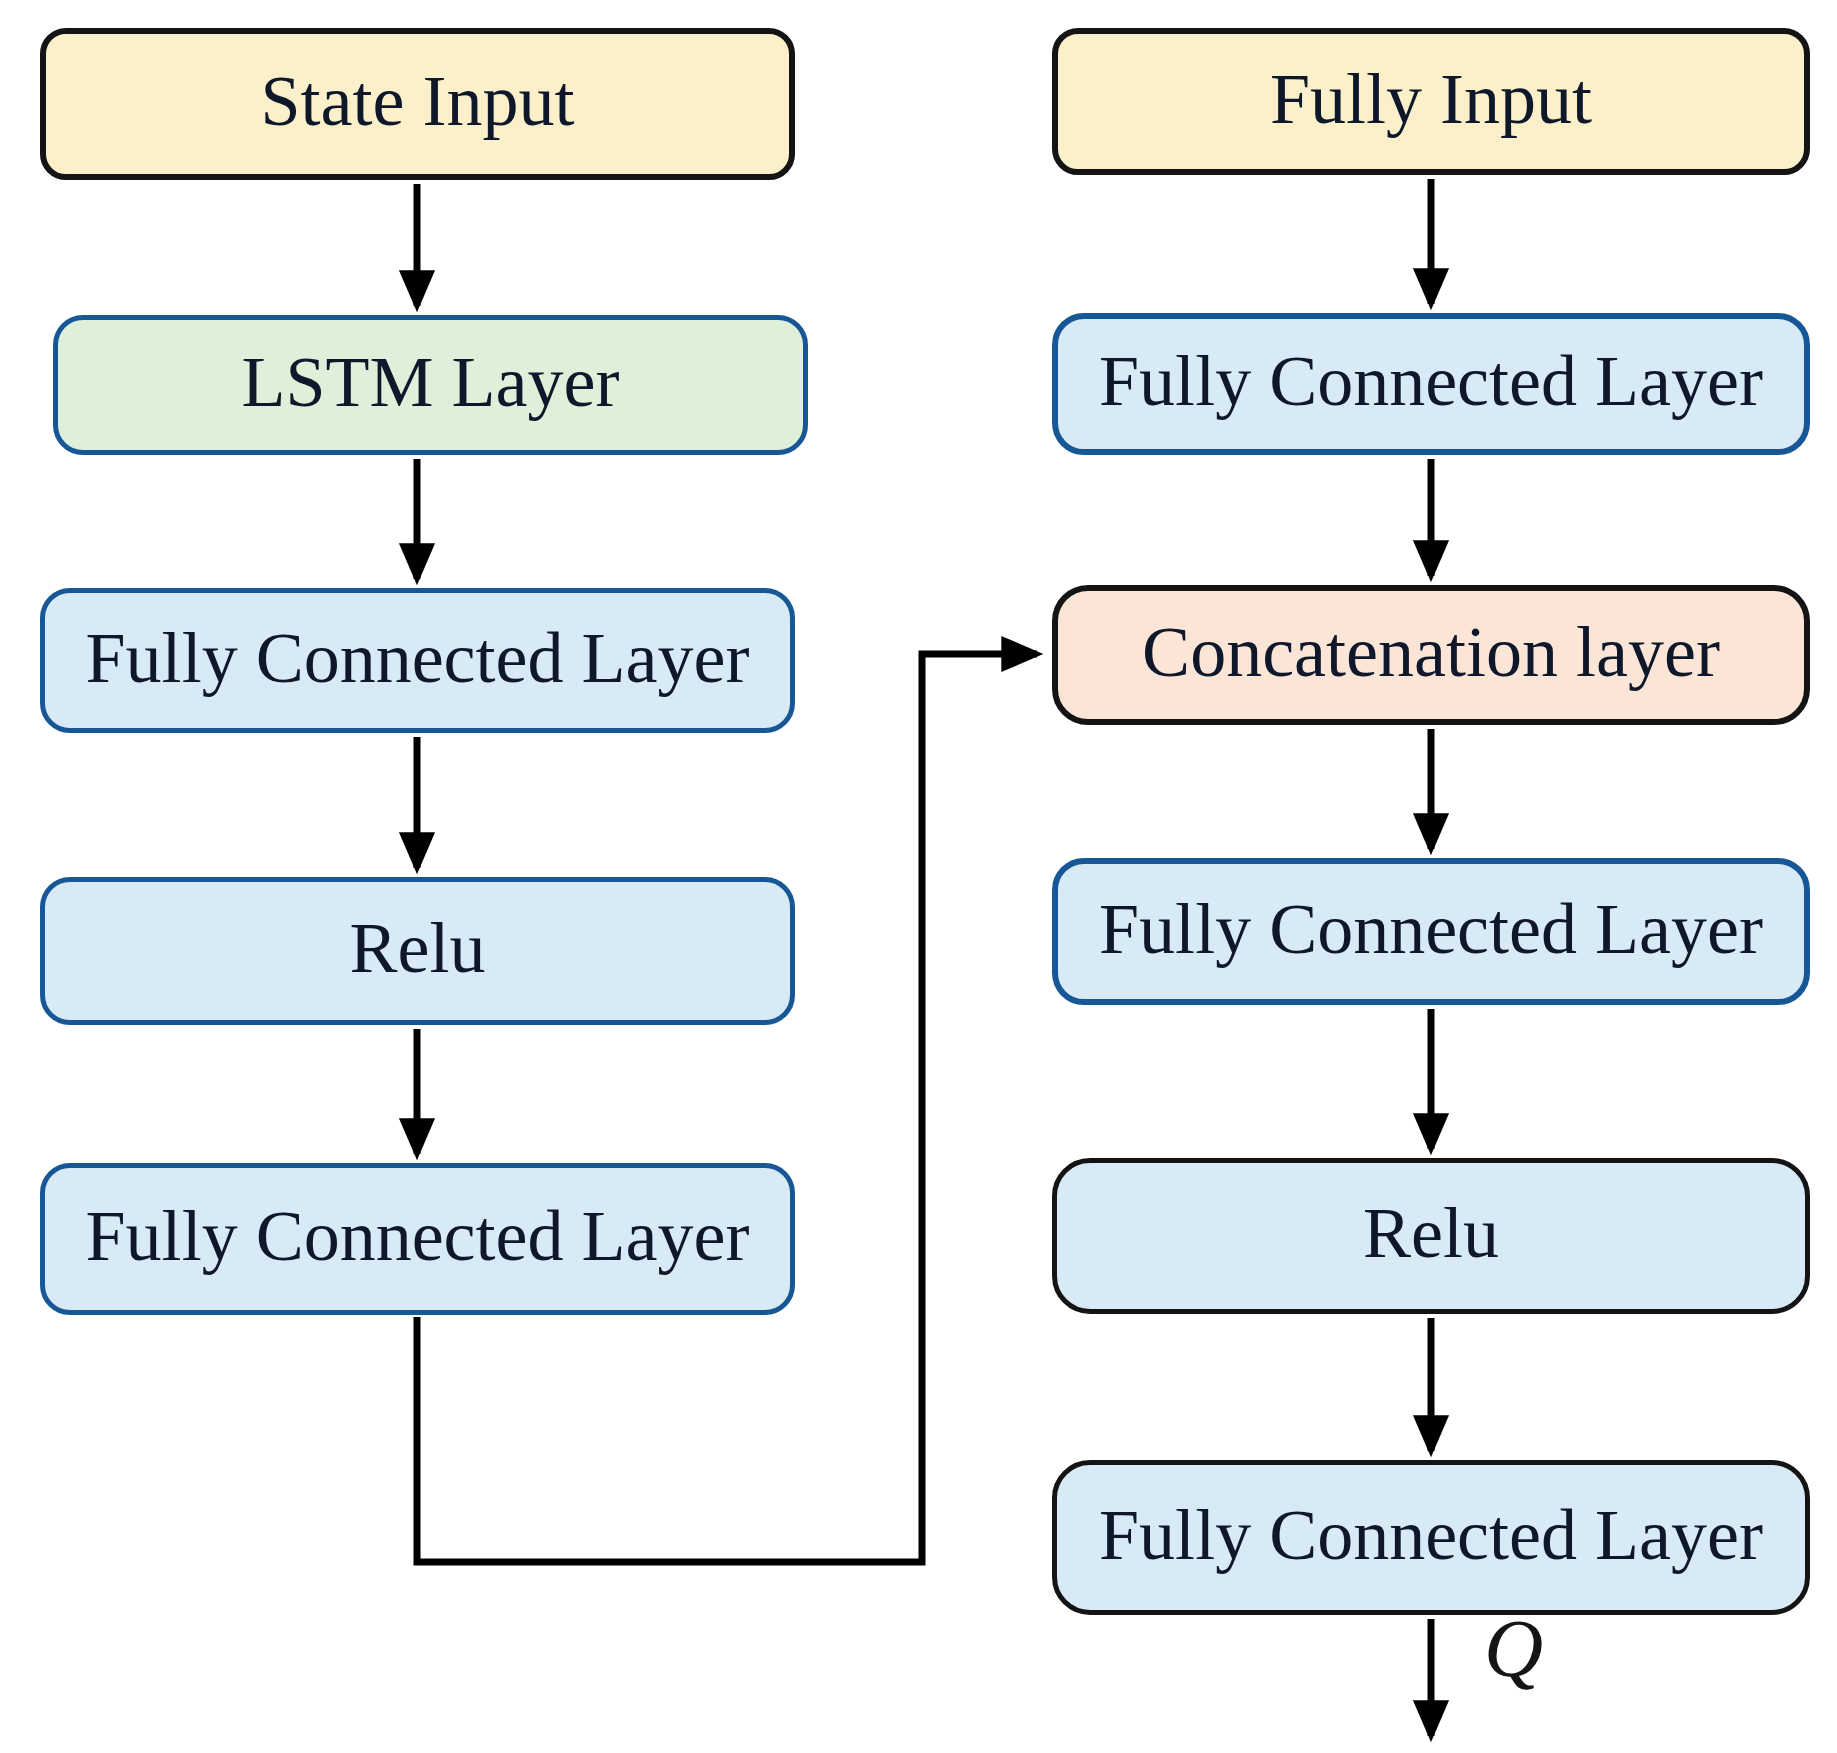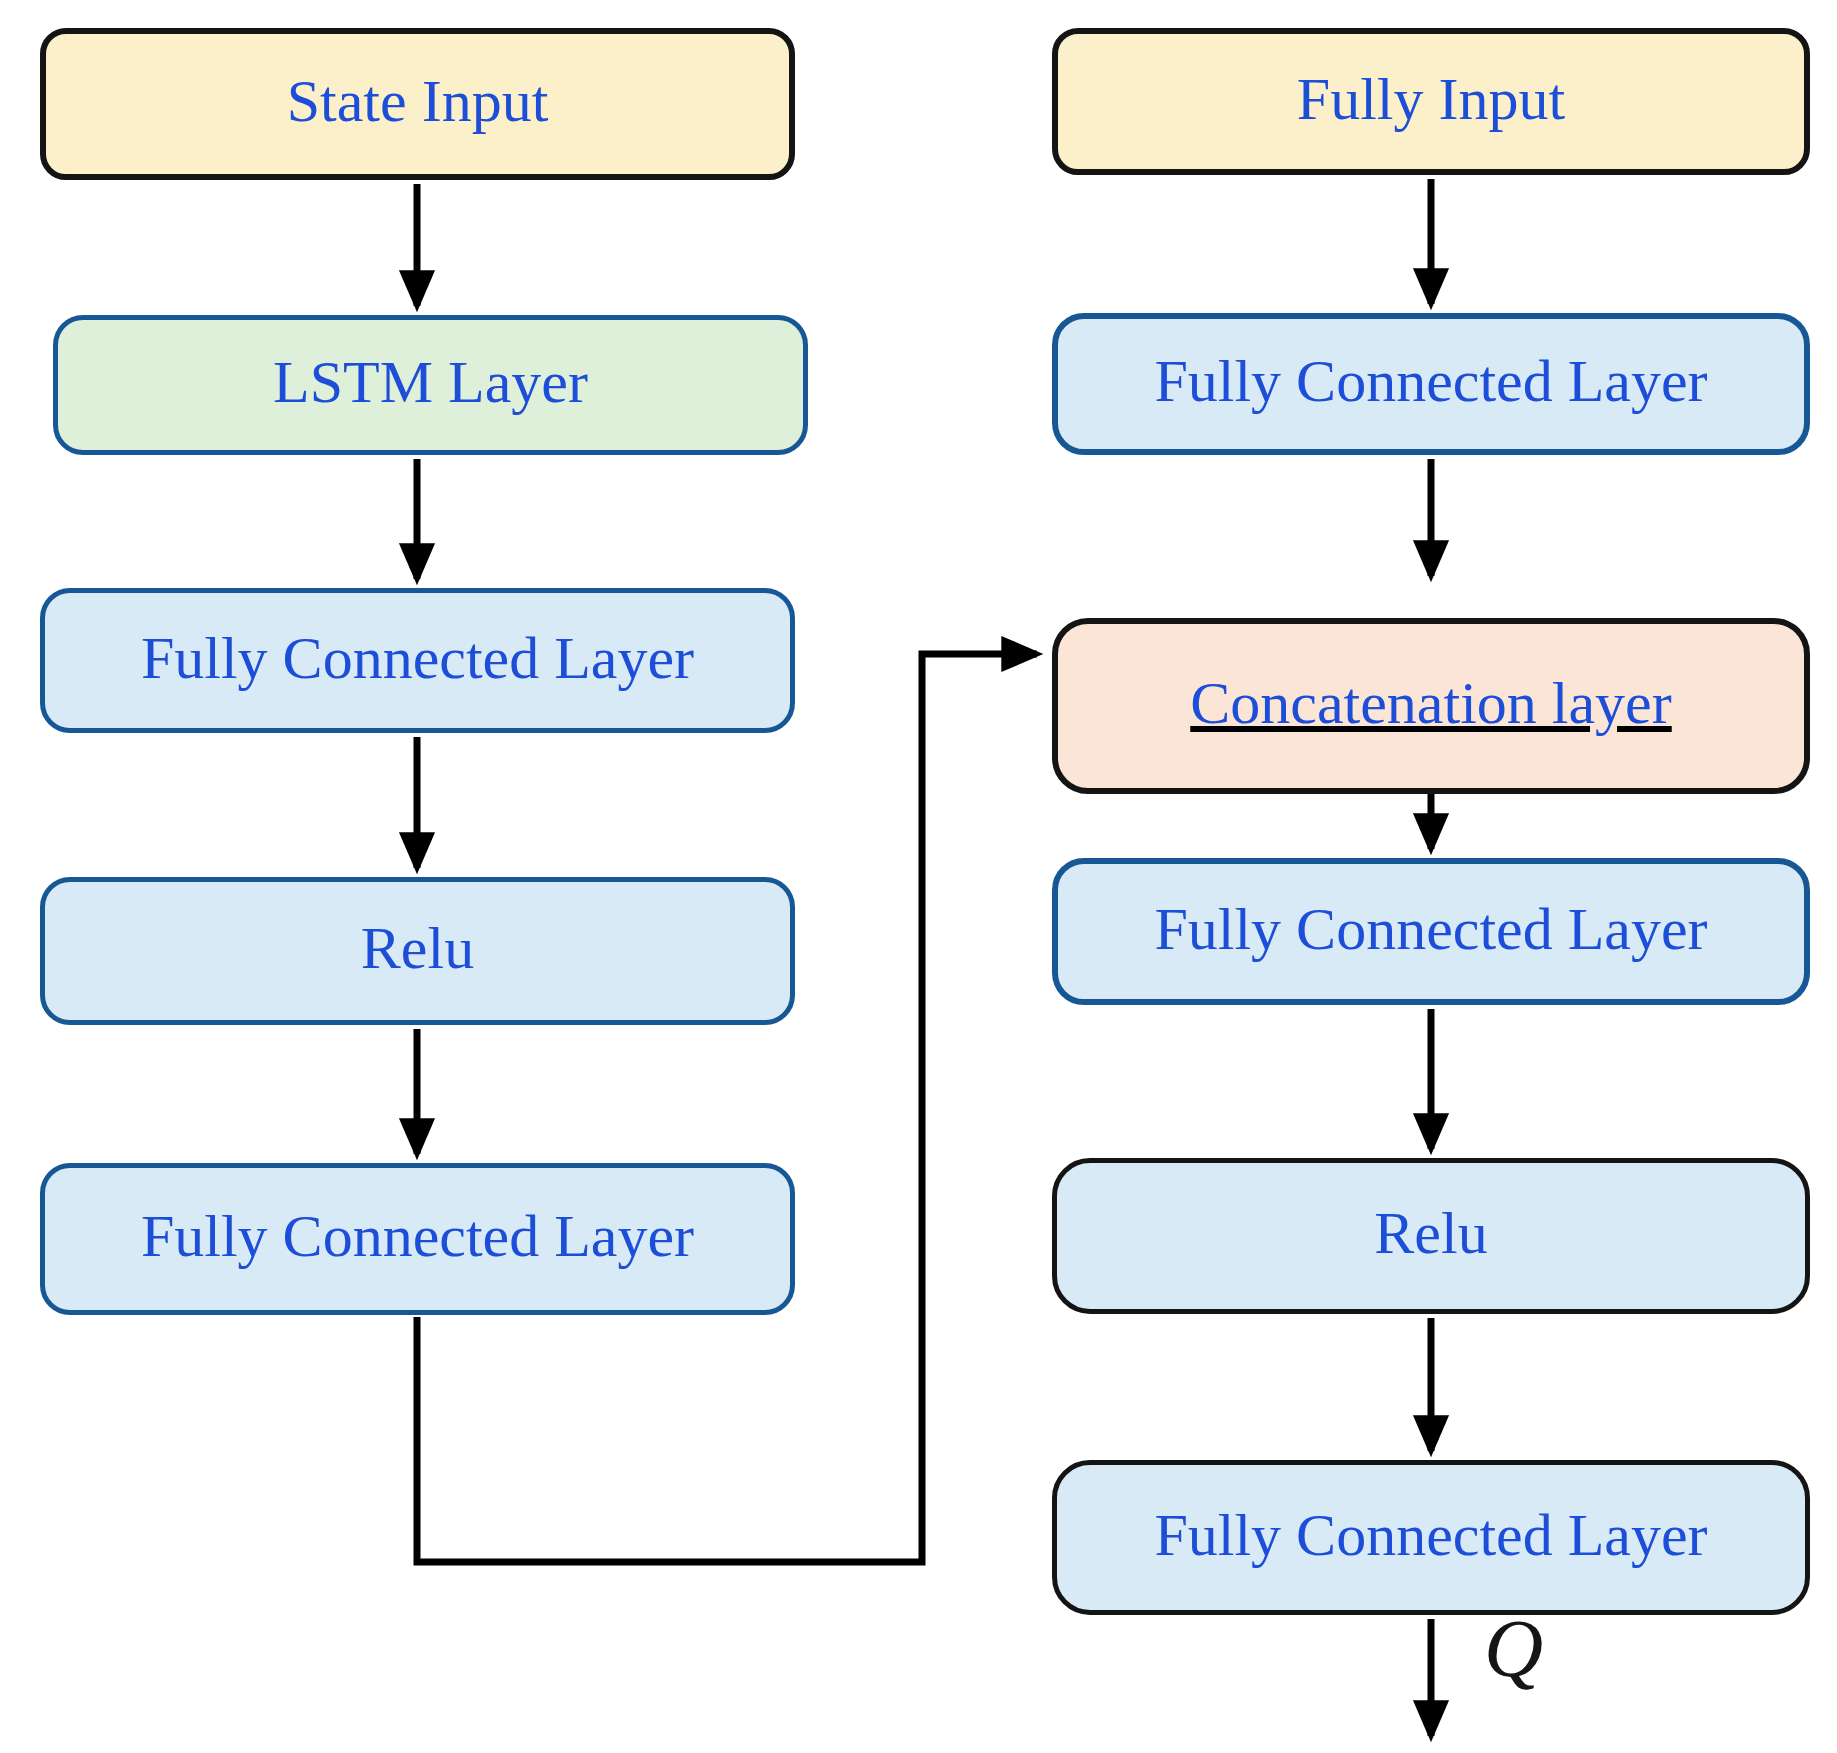--- a/index.html
+++ b/index.html
@@ -34,22 +34,22 @@
     border-width: 6px;
     display: flex;
     align-items: center;
     justify-content: center;
     text-align: center;
   }
   .node.blue-border {
     border-width: 6px;
   }
   .node-label {
-    font-size: 60px;
-    color: #1d4ed8;
+    font-size: 72px;
+    color: #0f172a;
     line-height: 1;
     white-space: nowrap;
     padding-bottom: 6px;
   }
   .q-label {
     position: absolute;
     font-size: 82px;
     font-style: italic;
     color: #111111;
     line-height: 1;
@@ -106,21 +106,21 @@
   </div>
 
   <div class="node" style="left: 1052px; top: 28px; width: 758px; height: 147px; border-radius: 26px; background-color: rgb(251, 240, 202); border-color: rgb(20, 20, 20);">
     <span class="node-label">Fully Input</span>
   </div>
 
   <div class="node blue-border" style="left: 1052px; top: 313px; width: 758px; height: 142px; border-radius: 32px; background-color: rgb(217, 234, 247); border-color: rgb(23, 87, 150);">
     <span class="node-label">Fully Connected Layer</span>
   </div>
 
-  <div class="node" style="left: 1052px; top: 618px; width: 758px; height: 176px; border-radius: 36px; background-color: rgb(251, 229, 215); border-color: rgb(20, 20, 20); text-decoration: underline;">
+  <div class="node" style="left: 1052px; top: 585px; width: 758px; height: 140px; border-radius: 36px; background-color: rgb(251, 229, 215); border-color: rgb(20, 20, 20);">
     <span class="node-label">Concatenation layer</span>
   </div>
 
   <div class="node blue-border" style="left: 1052px; top: 858px; width: 758px; height: 147px; border-radius: 32px; background-color: rgb(217, 234, 247); border-color: rgb(23, 87, 150);">
     <span class="node-label">Fully Connected Layer</span>
   </div>
 
   <div class="node" style="left: 1052px; top: 1158px; width: 758px; height: 156px; border-radius: 38px; border-width: 5px; background-color: rgb(217, 234, 247); border-color: rgb(20, 20, 20);">
     <span class="node-label">Relu</span>
   </div>

